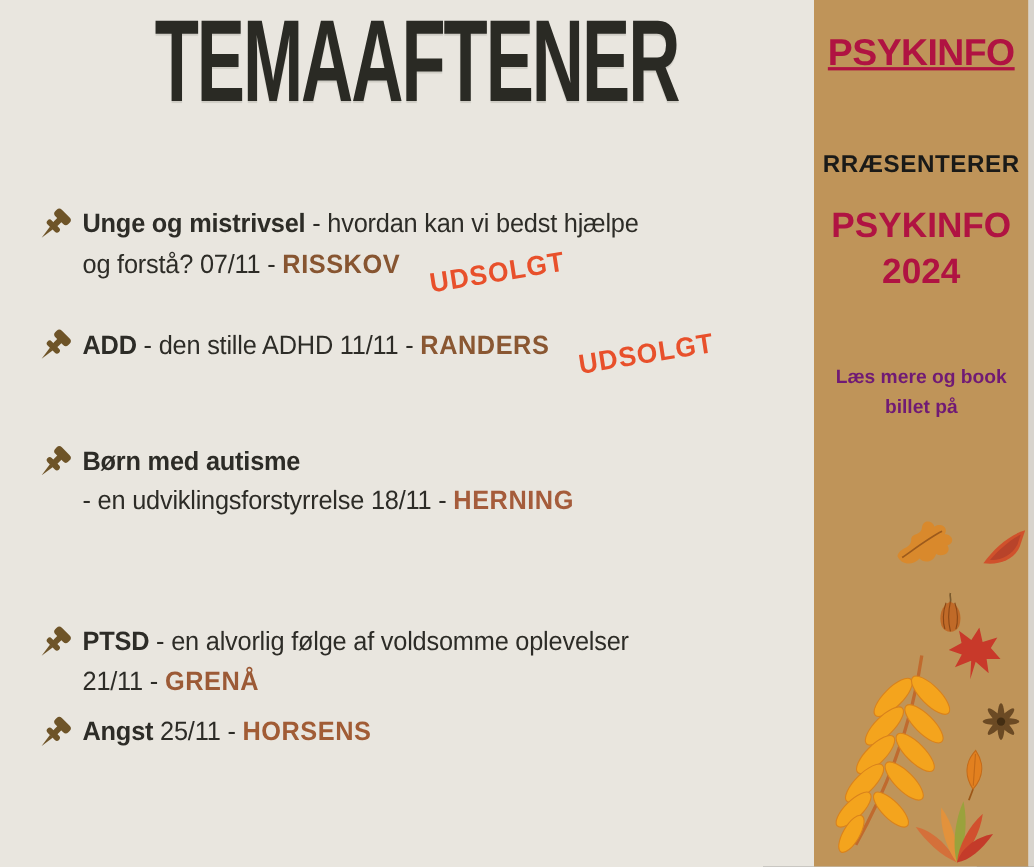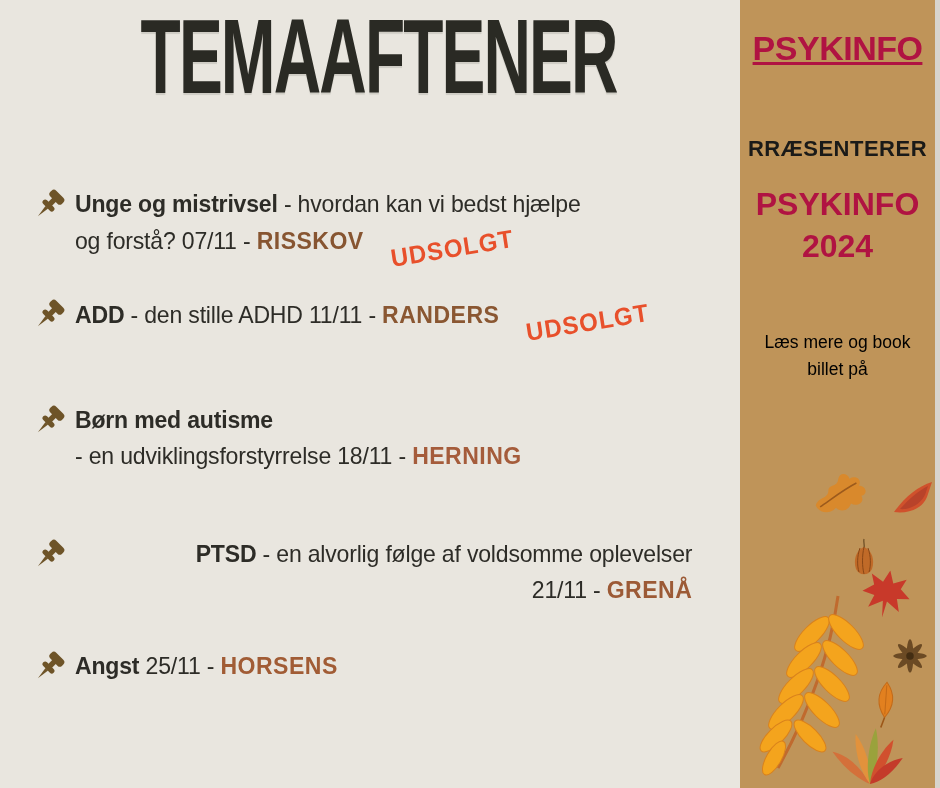--- a/index.html
+++ b/index.html
@@ -5,37 +5,37 @@
   html,body{margin:0;padding:0;background:#555;}
   .poster{position:relative;width:940px;height:788px;overflow:hidden;
     font-family:"Liberation Sans",sans-serif;background:#e9e6df;}
   
   .left{position:absolute;left:0;top:0;width:888px;height:788px;background:#e9e6df;}
   .title{position:absolute;left:0;top:4px;width:740px;height:104px;line-height:104px;
     text-align:center;font-weight:700;font-size:106px;letter-spacing:-3px;color:#2a2a24;
     transform:scaleX(.62);transform-origin:50% 50%;white-space:nowrap;
     text-shadow:0 2px 1px rgba(90,90,80,.18);}
   .event{position:absolute;left:28px;width:690px;color:#2d2c27;}
-  .e1{top:146px;margin-top:40px;} .e2{top:296px;} .e3{top:402px;} .e4{top:536px;text-align:right;} .e5{top:648px;}
+  .e1{top:146px;margin-top:40px;} .e2{top:296px;} .e3{top:402px;} .e4{top:566px;} .e5{top:648px;}
   .pin{position:absolute;left:0;top:0;width:40px;height:40px;}
   .etext{margin-left:47px;font-size:24px;line-height:36px;letter-spacing:-.2px;
     transform:scaleX(.96);transform-origin:0 0;white-space:nowrap;}
   .etext .b{font-weight:700;}
   .loc{font-weight:700;letter-spacing:.5px;}
   .soldout{display:inline-block;font-weight:700;font-size:25px;letter-spacing:1px;
     transform:rotate(-9deg) translateY(8px);margin-left:26px;}
   
   .sidebar{position:absolute;left:740px;top:0;width:195px;height:788px;
     background:#bf9459;overflow:hidden;}
   .edge-strip{position:absolute;left:935px;top:0;width:5px;height:788px;background:#d8d4cd;}
   .sb-text{position:absolute;left:0;width:195px;text-align:center;}
   .brand{top:26px;font-size:34px;line-height:45px;font-weight:700;letter-spacing:-.5px;}
   .presents{top:136px;font-size:22px;font-weight:700;letter-spacing:.5px;color:#1a1a18;}
   .month{top:183px;font-size:32px;line-height:42px;font-weight:700;letter-spacing:0;}
-  .info{top:329px;font-size:17.5px;line-height:27px;font-weight:400;color:#000000;}
+  .info{top:329px;font-size:17.5px;line-height:27px;font-weight:700;color:#701a75;}
   .link{top:384px;font-size:18px;font-weight:600;letter-spacing:-.2px;}
   .leaf{position:absolute;}
   .lf-oak{left:72px;top:466px;width:64px;height:50px;transform:rotate(-8deg);}
   .lf-red{left:150px;top:480px;width:46px;height:38px;}
   .lf-phys{left:108px;top:538px;width:32px;height:46px;}
   .lf-maple{left:120px;top:570px;width:52px;height:50px;transform:rotate(10deg);}
   .lf-rowan{left:6px;top:594px;width:118px;height:182px;}
   .lf-anise{left:150px;top:636px;width:40px;height:40px;}
   .lf-small{left:132px;top:680px;width:27px;height:48px;transform:rotate(4deg);}
   .lf-creeper{left:72px;top:724px;width:118px;height:64px;}

